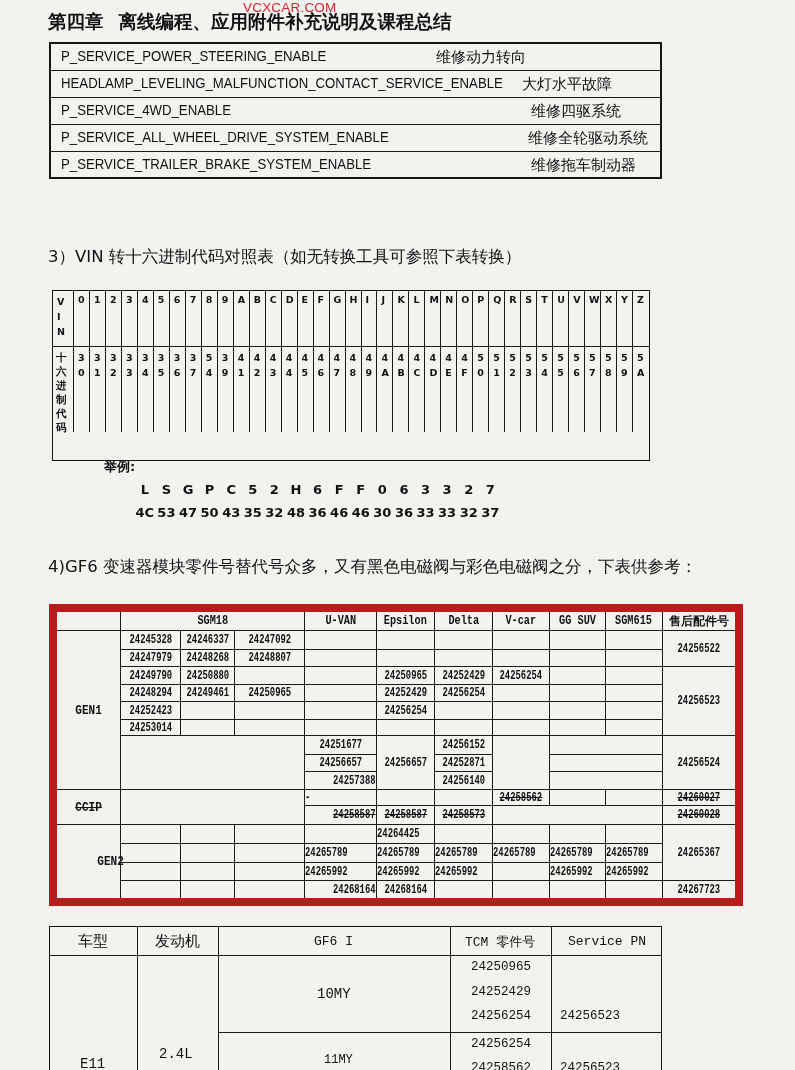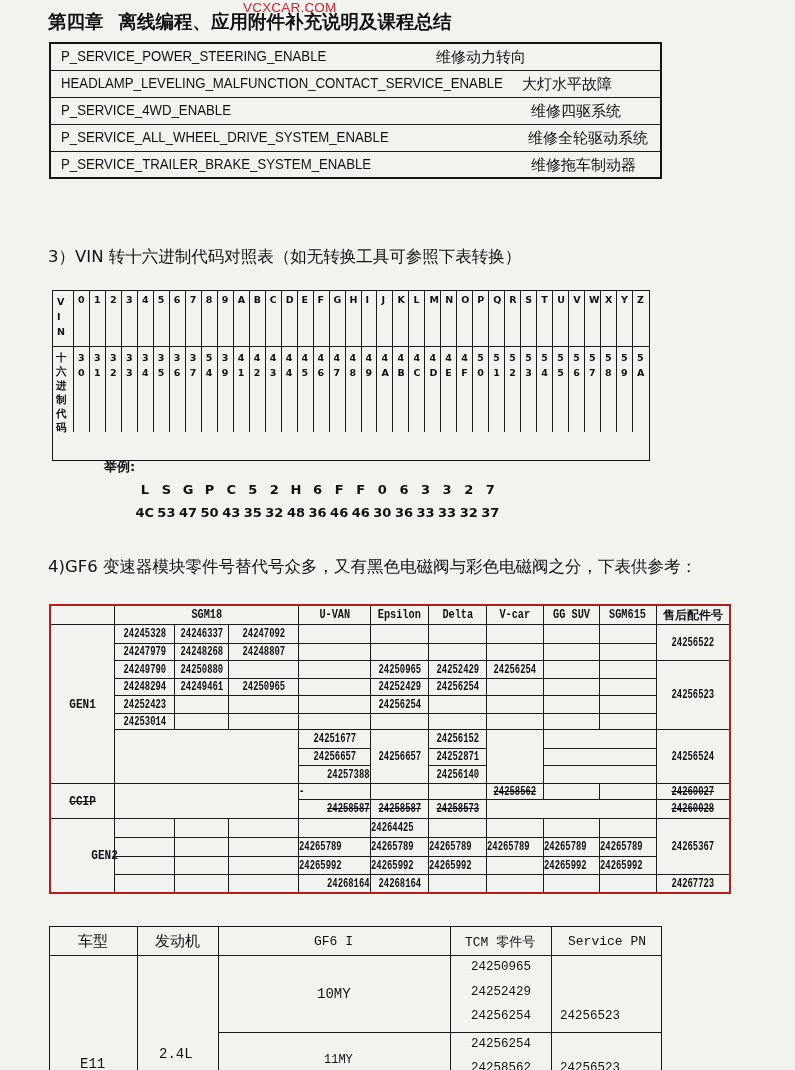--- a/index.html
+++ b/index.html
@@ -25,21 +25,21 @@
   .vcell{border-right:1.3px solid #1a1a1a;box-sizing:border-box;font-family:"DejaVu Sans",sans-serif;font-weight:bold;font-size:9.5px;padding:3px 0 0 4px;}
   .vcell.row2{border-top:1.3px solid #1a1a1a;}
   .vcell:nth-child(37n){border-right:none;}
   .stack{display:inline-block;width:1ch;word-break:break-all;line-height:15px;}
   .stackcjk{display:inline-block;width:1em;word-break:break-all;line-height:14px;font-size:10.5px;}
   
   .ex-label{left:104px;top:458px;font-weight:bold;font-size:13px;}
   .ex-row{left:134px;display:flex;}
   .ex-cell{width:21.6px;text-align:center;font-weight:bold;font-size:13px;font-family:"DejaVu Sans",sans-serif;}
   
-  .gf6{left:49px;top:604px;width:678px;height:286px;border:2px solid #b91c1c;box-sizing:content-box;}
+  .gf6{left:49px;top:604px;width:678px;height:286px;border:8px solid #b91c1c;box-sizing:content-box;}
   .gc{position:absolute;box-sizing:border-box;border-right:1.3px solid #1a1a1a;border-bottom:1.3px solid #1a1a1a;
       display:flex;align-items:center;justify-content:center;overflow:visible;white-space:nowrap;}
   .gc span{display:inline-block;font-family:"Liberation Mono",monospace;font-size:12px;font-weight:bold;
            transform:scaleX(0.74);transform-origin:center center;}
   .gc.left{justify-content:flex-start;}
   .gc.left span{transform-origin:left center;}
   .gc.right{justify-content:flex-end;}
   .gc.right span{transform-origin:right center;}
   .gc.hdr span{font-size:12.5px;transform:scaleX(0.82);}
   .gc.lbl span{font-size:13px;transform:scaleX(0.85);}

